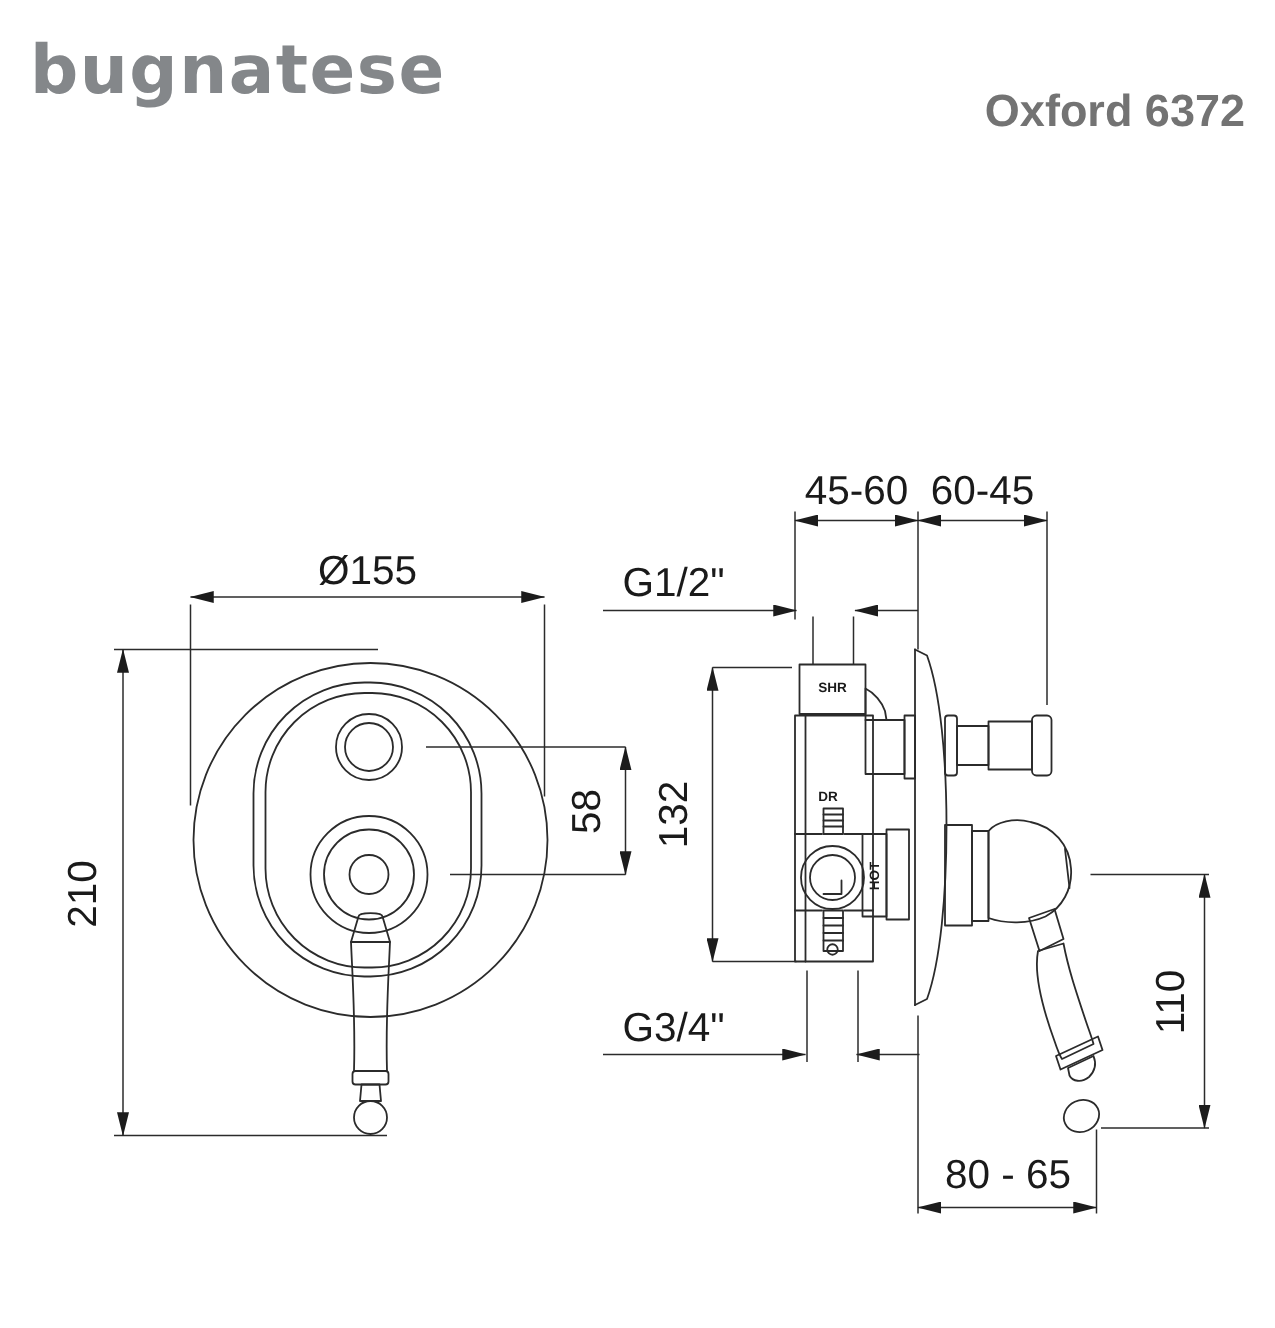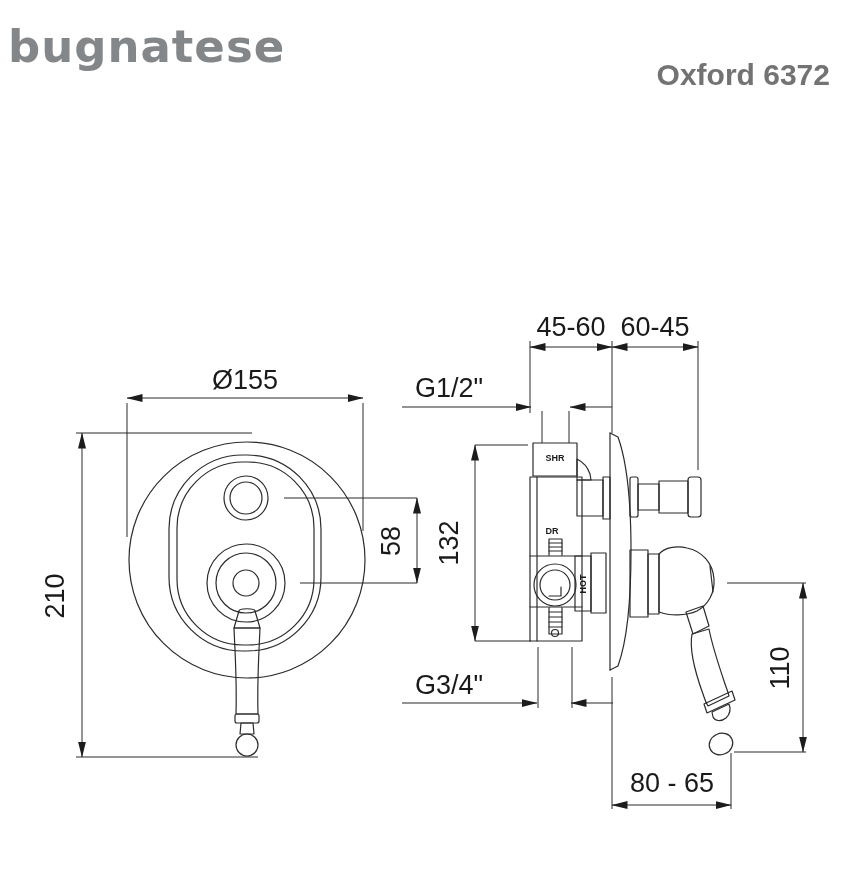--- a/index.html
+++ b/index.html
@@ -1,21 +1,21 @@
 <!DOCTYPE html>
 <html><head>
 <meta charset="utf-8">
 <style>
   html,body{margin:0;padding:0;background:#ffffff;}
   .canvas{
     position:relative;width:850px;height:885px;background:#ffffff;overflow:hidden;
     font-family:"Liberation Sans",sans-serif;
   }
   .logo{
-    position:absolute;left:8px;top:24px;
+    position:absolute;left:20px;top:24px;
     font-family:"DejaVu Sans",sans-serif;
     font-weight:bold;font-size:45px;line-height:1;
     color:#84878a;letter-spacing:1px;
   }
   .title{
     position:absolute;right:20px;top:60px;
     font-weight:bold;font-size:30px;line-height:1;
     color:#737373;letter-spacing:0px;
   }
   svg{position:absolute;left:0;top:0;}

